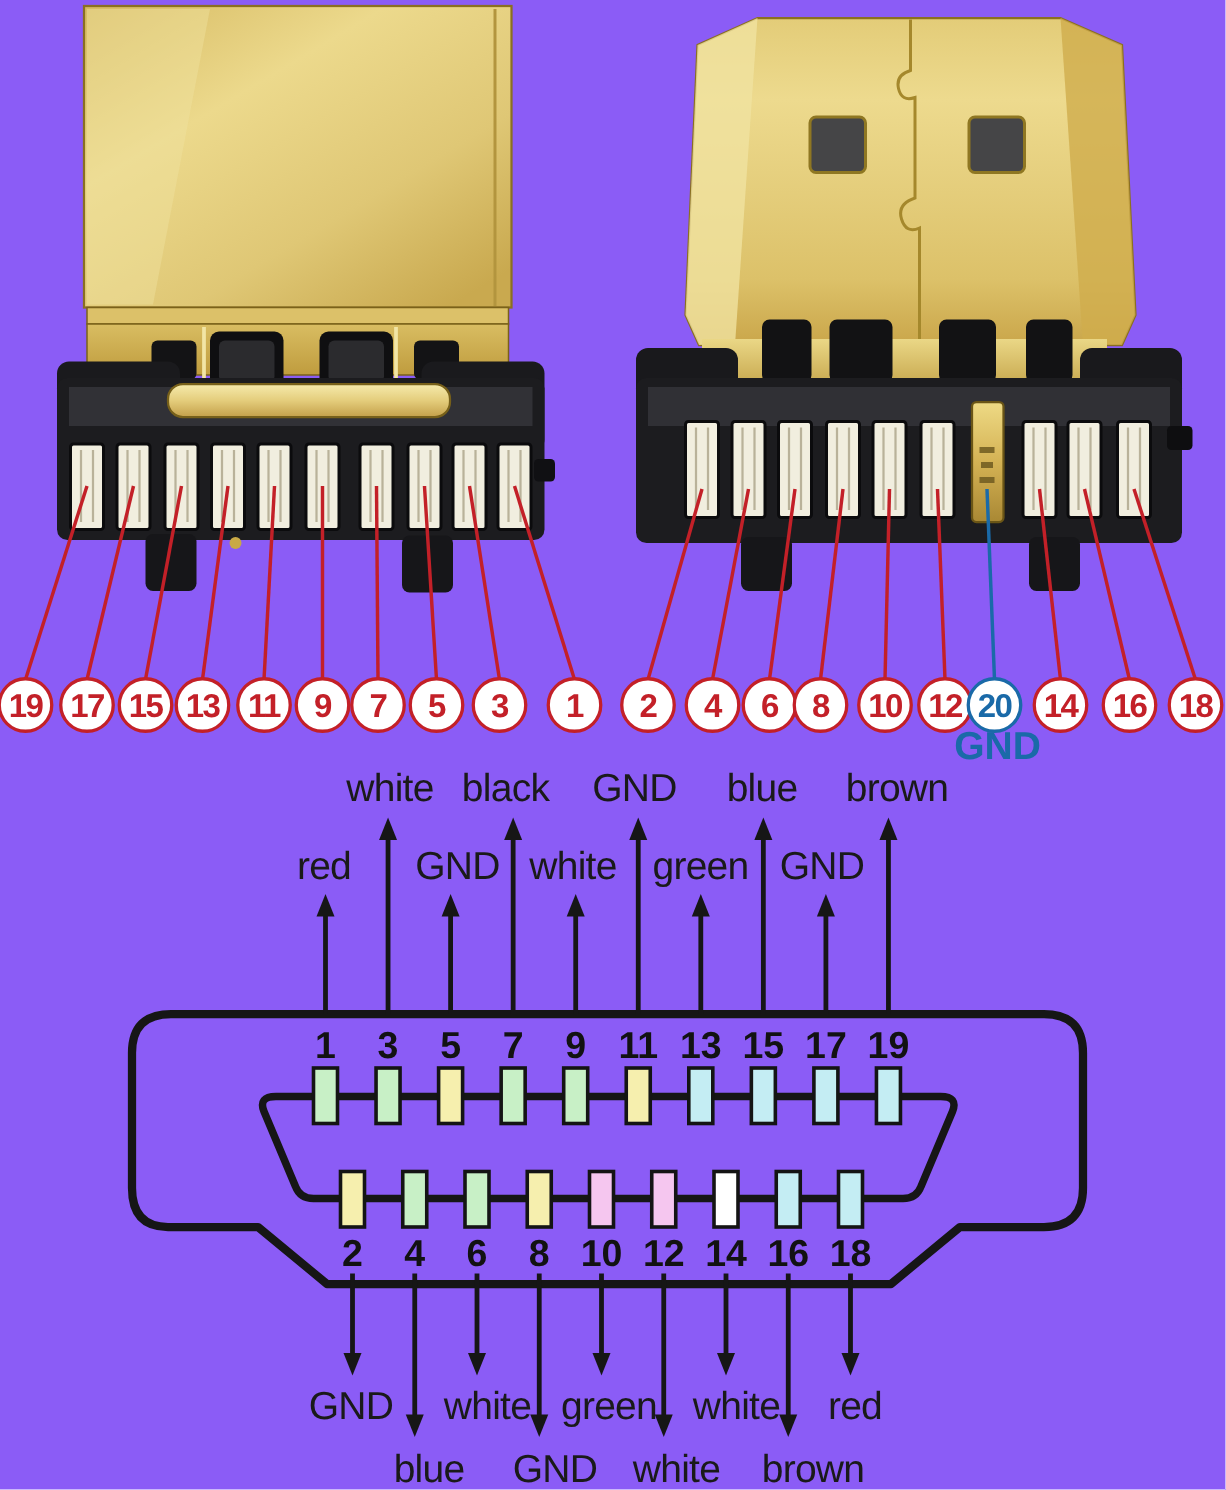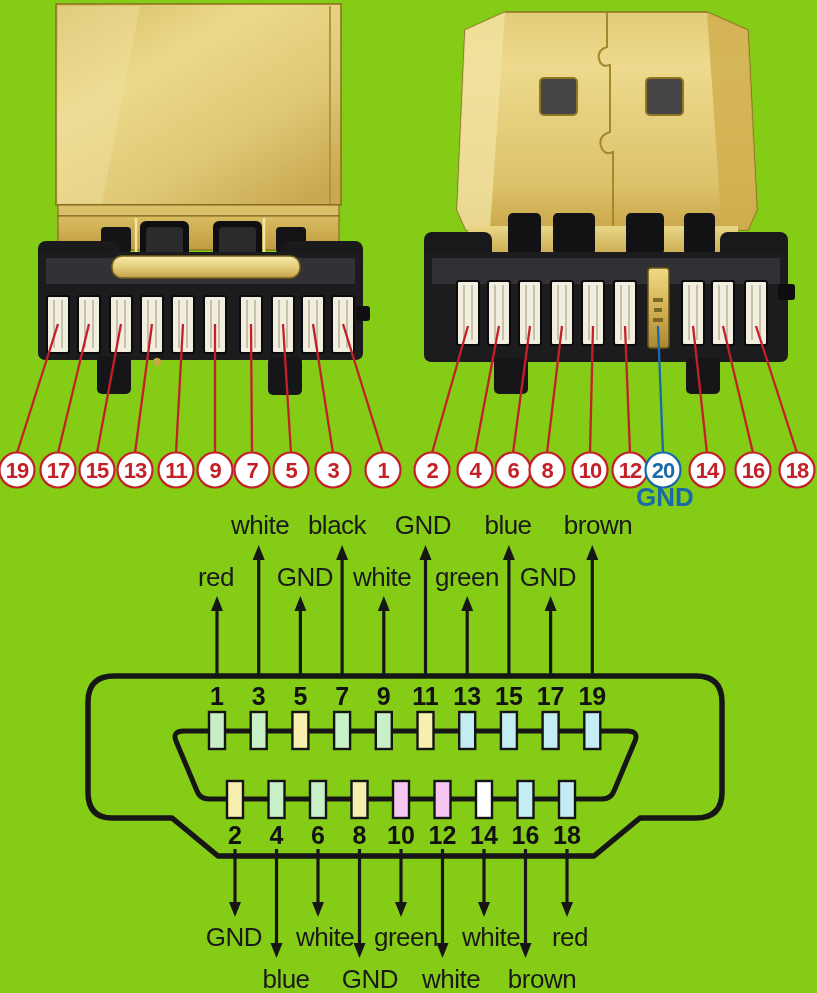--- a/index.html
+++ b/index.html
@@ -1,16 +1,16 @@
 <!DOCTYPE html>
 <html><head>
 <meta charset="utf-8">
 <style>
   html,body{margin:0;padding:0;background:#ffffff;}
-  #stage{position:relative;width:817px;height:993px;background:#84cc16;overflow:hidden;
+  #stage{position:relative;width:817px;height:993px;background:#8b5cf6;overflow:hidden;
          font-family:"Liberation Sans", sans-serif;}
   svg text{font-family:"Liberation Sans", sans-serif;}
   .wire-label{font-size:26px;fill:#1a1a1a;letter-spacing:-0.5px;}
   .pin-num{font-size:25px;font-weight:bold;fill:#121212;}
   .callout-num{font-size:22px;font-weight:bold;letter-spacing:-1px;}
   .gnd-blue{font-size:26px;font-weight:bold;}
 </style>
 </head>
 <body>
 

